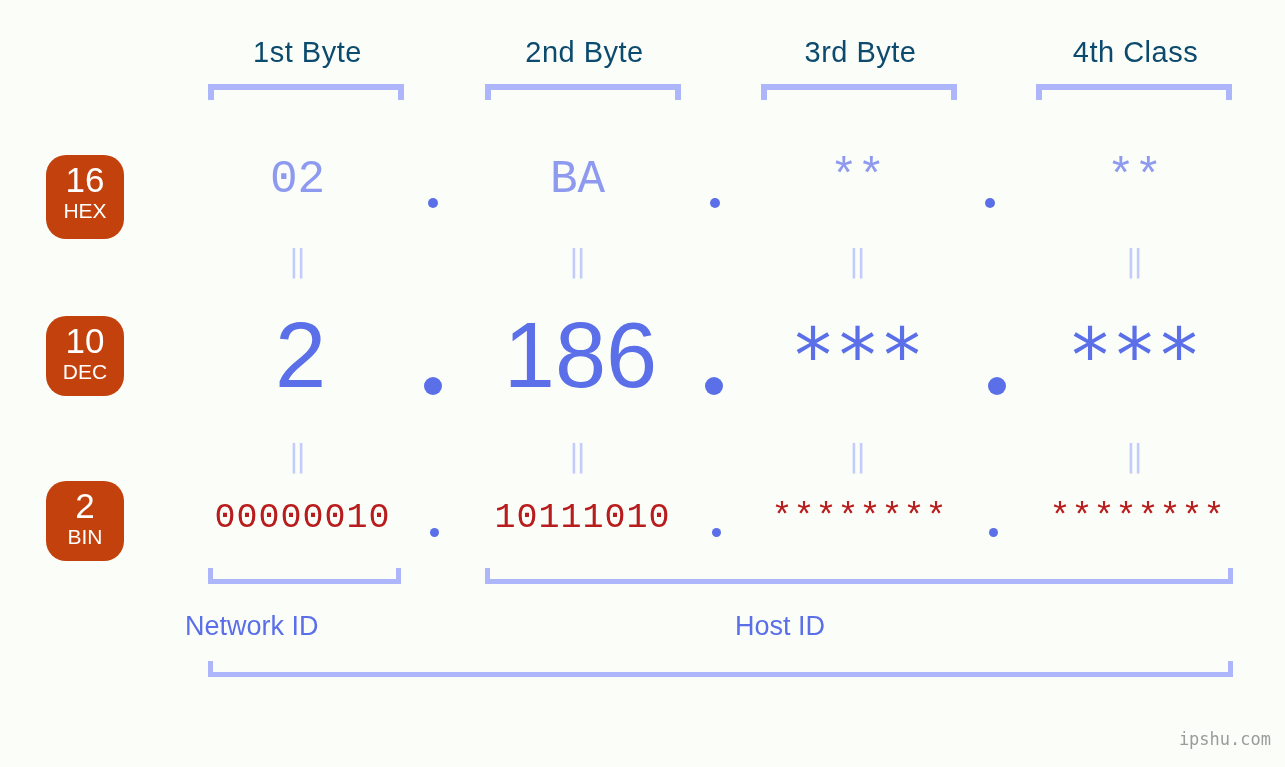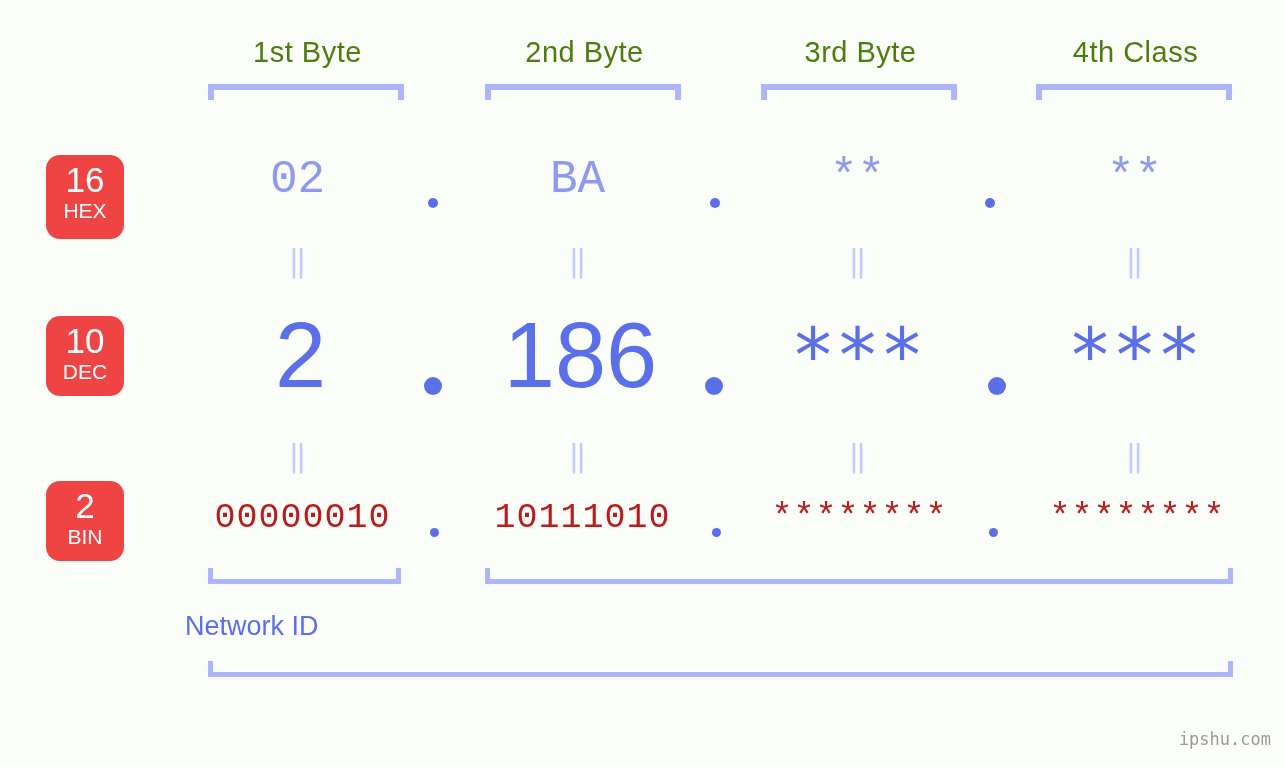--- a/index.html
+++ b/index.html
@@ -23,21 +23,21 @@
   }
 
   
   .byte-header {
     position: absolute;
     top: 30px;
     height: 44px;
     line-height: 44px;
     text-align: center;
     font-size: 29px;
-    color: #4d7c0f;
+    color: #0c4a6e;
     font-family: "Liberation Sans", sans-serif;
     letter-spacing: 0.5px;
     white-space: nowrap;
   }
 
   
   .bracket-top {
     position: absolute;
     border-top: 6px solid #aeb6fb;
     border-left: 6px solid #aeb6fb;
@@ -52,22 +52,22 @@
     border-right: 5px solid #aeb6fb;
     height: 16px;
     box-sizing: border-box;
   }
 
   
   .base-badge {
     position: absolute;
     left: 46px;
     width: 78px;
-    background: #ef4444;
-    border-radius: 14px;
+    background: #c2410c;
+    border-radius: 20px;
     color: #ffffff;
     text-align: center;
     box-sizing: border-box;
     padding-top: 6px;
   }
   .base-badge .num {
     display: block;
     font-size: 35px;
     line-height: 38px;
     font-family: "Liberation Sans", sans-serif;
@@ -234,18 +234,19 @@
     <div class="val" style="left:742px; top:496px; width:235px;">********</div>
     <div class="dot bin" style="left:989px; top:528px;"></div>
 
     <div class="val" style="left:1020px; top:496px; width:235px;">********</div>
   </div>
 
   <div class="bracket-bottom" style="left:208px; top:568px; width:193px;"></div>
   <div class="bracket-bottom" style="left:485px; top:568px; width:748px;"></div>
 
   <div class="caption" style="left:185px; top:610px; width:245px;">Network ID</div>
+  <div class="caption" style="left:735px; top:610px; width:225px;">Host ID</div>
 
   <div class="bracket-bottom" style="left:208px; top:661px; width:1025px;"></div>
 
   <div id="watermark">ipshu.com</div>
 
 </div>
 
 </body></html>

